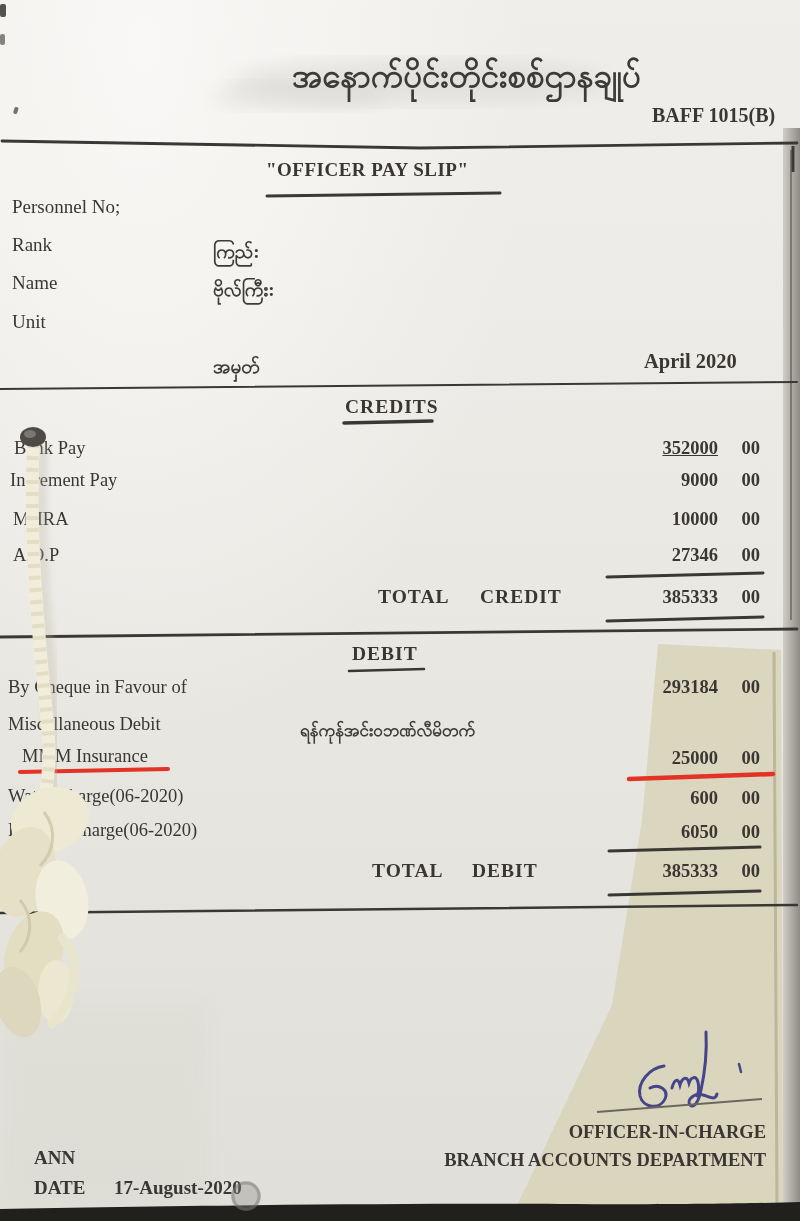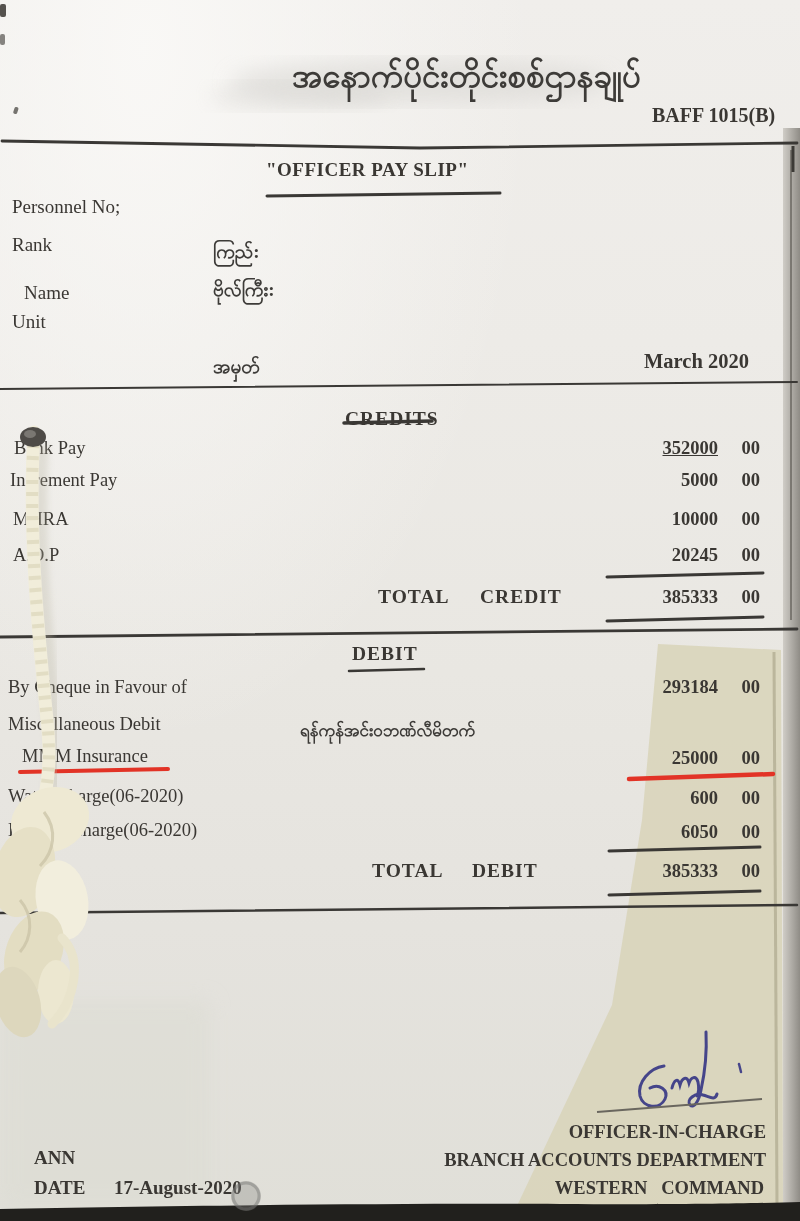--- a/index.html
+++ b/index.html
@@ -97,43 +97,43 @@
 
   <div id="text-layer">
     <div class="t burmese" style="left:292px;top:10px;font-size:33px;">အနောက်ပိုင်းတိုင်းစစ်ဌာနချုပ်</div>
     <div class="t b" style="left:652px;top:104px;font-size:20px;">BAFF 1015(B)</div>
     <div class="t b" style="left:266px;top:160px;font-size:19px;letter-spacing:.5px;">"OFFICER PAY SLIP"</div>
 
     <div class="t" style="left:12px;top:197px;font-size:19px;">Personnel No;</div>
     <div class="t burmese" style="left:213px;top:194px;font-size:19px;">ကြည်:</div>
     <div class="t" style="left:12px;top:235px;font-size:19px;">Rank</div>
     <div class="t burmese" style="left:213px;top:232px;font-size:19px;">ဗိုလ်ကြီး:</div>
-    <div class="t" style="left:12px;top:283px;font-size:19px;margin-left:12px;">Name</div>
+    <div class="t" style="left:12px;top:273px;font-size:19px;">Name</div>
     <div class="t burmese" style="left:213px;top:270px;font-size:19px;"></div>
     <div class="t" style="left:12px;top:312px;font-size:19px;">Unit</div>
     <div class="t burmese" style="left:213px;top:309px;font-size:19px;">အမှတ်</div>
 
-    <div class="t b" style="left:644px;top:350px;font-size:20.5px;">March 2020</div>
-
-    <div class="t sechead" style="left:345px;top:396px;margin-top:12px;">CREDITS</div>
+    <div class="t b" style="left:644px;top:350px;font-size:20.5px;">April 2020</div>
+
+    <div class="t sechead" style="left:345px;top:396px;">CREDITS</div>
 
     <div class="t rowlab" style="left:14px;top:438px;">Bank Pay</div>
     <div class="t amt" style="left:568px;top:438px;text-decoration:underline;">352000</div>
     <div class="t cents" style="left:726px;top:438px;">00</div>
 
     <div class="t rowlab" style="left:10px;top:470px;">Increment Pay</div>
-    <div class="t amt" style="left:568px;top:470px;">5000</div>
+    <div class="t amt" style="left:568px;top:470px;">9000</div>
     <div class="t cents" style="left:726px;top:470px;">00</div>
 
     <div class="t rowlab" style="left:13px;top:509px;">MHRA</div>
     <div class="t amt" style="left:568px;top:509px;">10000</div>
     <div class="t cents" style="left:726px;top:509px;">00</div>
 
     <div class="t rowlab" style="left:13px;top:545px;">A.O.P</div>
-    <div class="t amt" style="left:568px;top:545px;">20245</div>
+    <div class="t amt" style="left:568px;top:545px;">27346</div>
     <div class="t cents" style="left:726px;top:545px;">00</div>
 
     <div class="t sechead" style="left:378px;top:586px;">TOTAL</div>
     <div class="t sechead" style="left:480px;top:586px;">CREDIT</div>
     <div class="t amt" style="left:568px;top:587px;">385333</div>
     <div class="t cents" style="left:726px;top:587px;">00</div>
 
     <div class="t sechead" style="left:352px;top:643px;">DEBIT</div>
 
     <div class="t rowlab" style="left:8px;top:677px;">By Cheque in Favour of</div>
@@ -155,21 +155,20 @@
     <div class="t amt" style="left:568px;top:822px;">6050</div>
     <div class="t cents" style="left:726px;top:822px;">00</div>
 
     <div class="t sechead" style="left:372px;top:860px;">TOTAL</div>
     <div class="t sechead" style="left:472px;top:860px;">DEBIT</div>
     <div class="t amt" style="left:568px;top:861px;">385333</div>
     <div class="t cents" style="left:726px;top:861px;">00</div>
 
     <div class="t footright" style="left:366px;top:1150px;">BRANCH ACCOUNTS DEPARTMENT</div>
     <div class="t footright" style="left:366px;top:1122px;">OFFICER-IN-CHARGE</div>
-    <div class="t footright" style="left:364px;top:1178px;">WESTERN   COMMAND</div>
 
     <div class="t b" style="left:34px;top:1148px;font-size:19px;">ANN</div>
     <div class="t b" style="left:34px;top:1178px;font-size:19px;">DATE</div>
     <div class="t b" style="left:114px;top:1178px;font-size:19px;">17-August-2020</div>
   </div>
 
   <svg id="fg-art" width="800" height="1221" viewBox="0 0 800 1221">
     <defs>
         <filter id="blur3">
           <feGaussianBlur stdDeviation="3"></feGaussianBlur>

